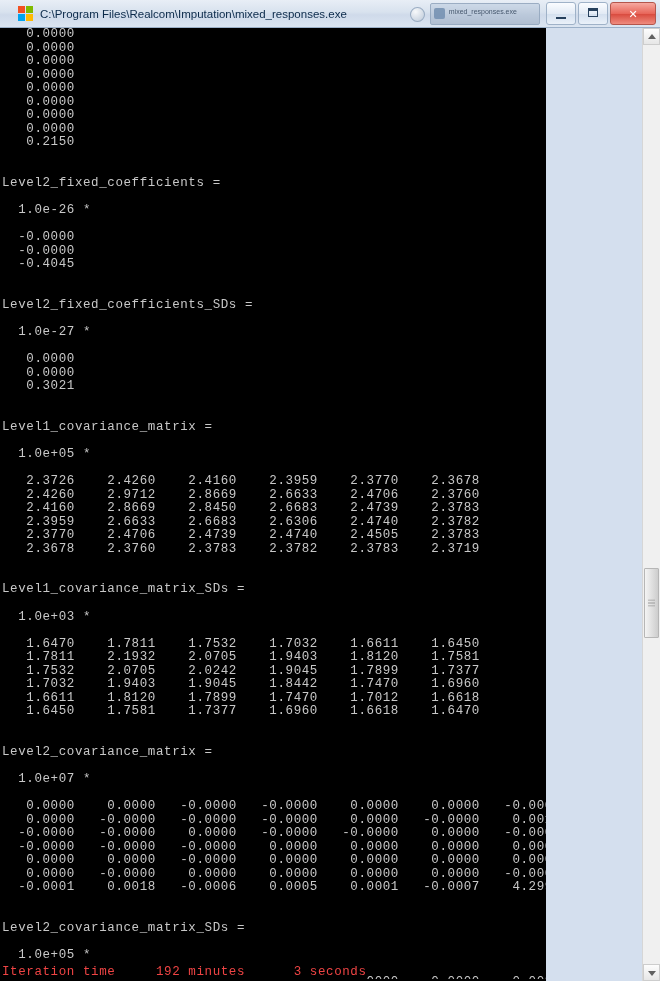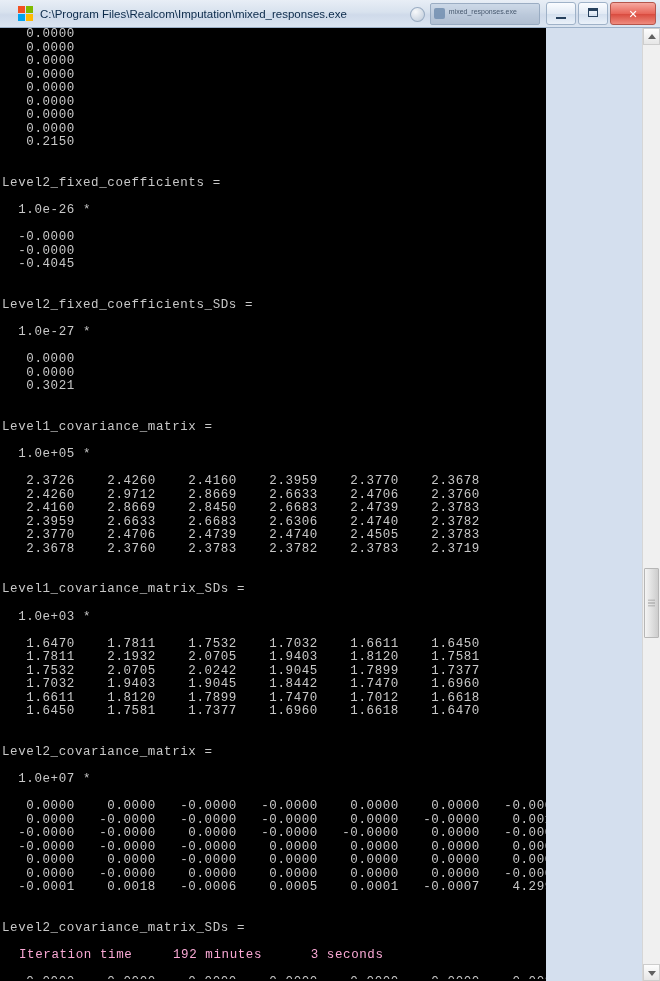--- a/index.html
+++ b/index.html
@@ -172,22 +172,22 @@
     font-family: "Liberation Mono", "DejaVu Sans Mono", monospace;
     font-size: 12.5px;
     line-height: 13.55px;
     letter-spacing: 0.6px;
     white-space: pre;
   }
   .statusline {
     position: absolute;
     left: 2px;
     bottom: 2px;
-    margin: 17px;
-    color: #f9a8d4;
+    margin: 0;
+    color: #ef4444;
     font-family: "Liberation Mono", "DejaVu Sans Mono", monospace;
     font-size: 12.5px;
     letter-spacing: 0.6px;
     white-space: pre;
     background: #000;
   }
 
   
   .scrollbar {
     position: absolute;

